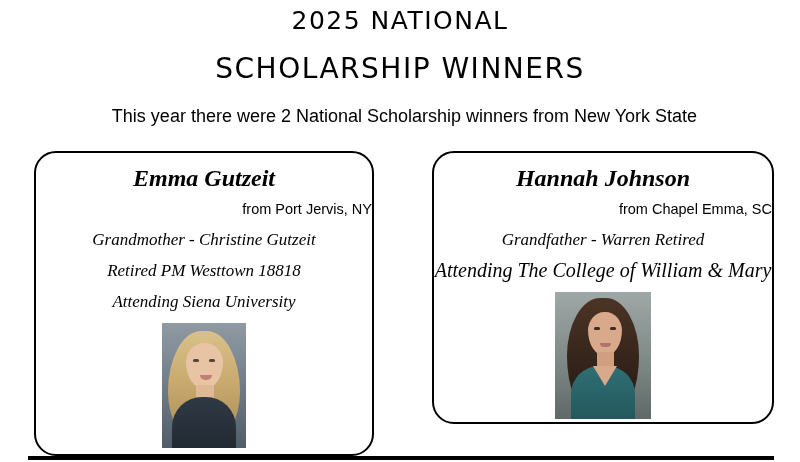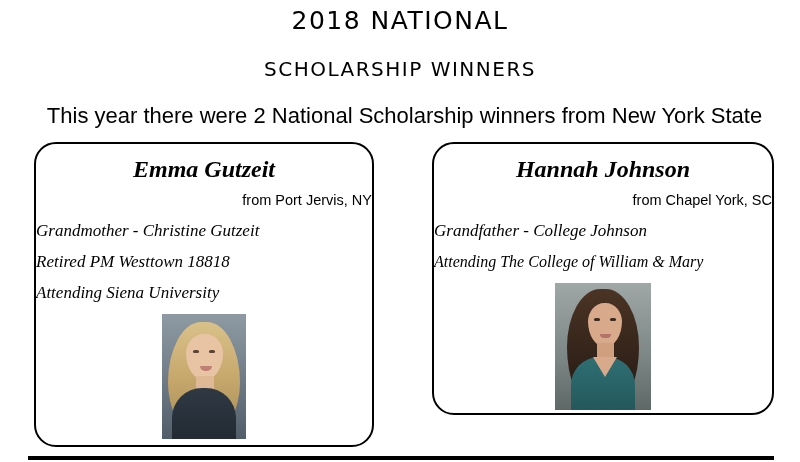--- a/index.html
+++ b/index.html
@@ -30,39 +30,39 @@
     font-weight: 400;
     letter-spacing: 1.5px;
     color: #000;
   }
   .title-1 {
     font-size: 25px;
     margin-top: 6px;
     line-height: 30px;
   }
   .title-2 {
-    font-size: 20px;
+    font-size: 28px;
     margin-top: 16px;
     line-height: 34px;
   }
 
   .subtitle {
     text-align: center;
-    font-size: 22px;
+    font-size: 18px;
     line-height: 22px;
     margin-top: 19px;
     font-family: "Liberation Sans", sans-serif;
     color: #000;
     padding-left: 9px;
   }
 
   
   .cards {
     position: absolute;
-    top: 136px;
+    top: 145px;
     left: 0;
     width: 800px;
     height: 310px;
   }
 
   .card {
     position: absolute;
     box-sizing: border-box;
     border: 2px solid #000000;
     border-radius: 22px;
@@ -92,31 +92,32 @@
     margin-top: 11px;
   }
   .card-from {
     text-align: right;
     font-family: "Liberation Sans", sans-serif;
     font-size: 14.5px;
     line-height: 18px;
     margin-top: 8px;
   }
   .card-line {
+    text-align: center;
     font-family: "Liberation Serif", serif;
     font-style: italic;
     font-size: 17px;
     line-height: 21px;
     margin-top: 11px;
   }
   .card-line.tight {
     margin-top: 10px;
   }
   .card-line.small {
-    font-size: 16px;
+    font-size: 20px;
   }
 
   .photo-wrap {
     display: flex;
     justify-content: center;
     margin-top: 11px;
   }
   .photo {
     width: 84px;
     height: 125px;
@@ -204,21 +205,21 @@
     width: 746px;
     height: 4px;
     background: #000000;
   }
 </style>
 </head>
 <body>
 
 <div class="page">
 
-  <div class="title-line title-1">2018 NATIONAL</div>
+  <div class="title-line title-1">2025 NATIONAL</div>
   <div class="title-line title-2">SCHOLARSHIP WINNERS</div>
   <div class="subtitle">This year there were 2 National Scholarship winners from New York State</div>
 
   <div class="cards">
 
     <div class="card card-left">
       <div class="card-name">Emma Gutzeit</div>
       <div class="card-from">from Port Jervis, NY</div>
       <div class="card-line">Grandmother -  Christine Gutzeit</div>
       <div class="card-line tight">Retired PM Westtown 18818</div>
@@ -232,22 +233,22 @@
           <div class="pA-eye r"></div>
           <div class="pA-mouth"></div>
           <div class="pA-neck"></div>
           <div class="pA-body"></div>
         </div>
       </div>
     </div>
 
     <div class="card card-right">
       <div class="card-name">Hannah Johnson</div>
-      <div class="card-from">from Chapel York, SC</div>
-      <div class="card-line">Grandfather - College Johnson</div>
+      <div class="card-from">from Chapel Emma, SC</div>
+      <div class="card-line">Grandfather - Warren Retired</div>
       <div class="card-line tight small">Attending The College of  William &amp; Mary</div>
       <div class="photo-wrap">
         <div class="photo photo-right">
           <div class="pB-bg"></div>
           <div class="pB-hair"></div>
           <div class="pB-face"></div>
           <div class="pB-eye l"></div>
           <div class="pB-eye r"></div>
           <div class="pB-mouth"></div>
           <div class="pB-neck"></div>

